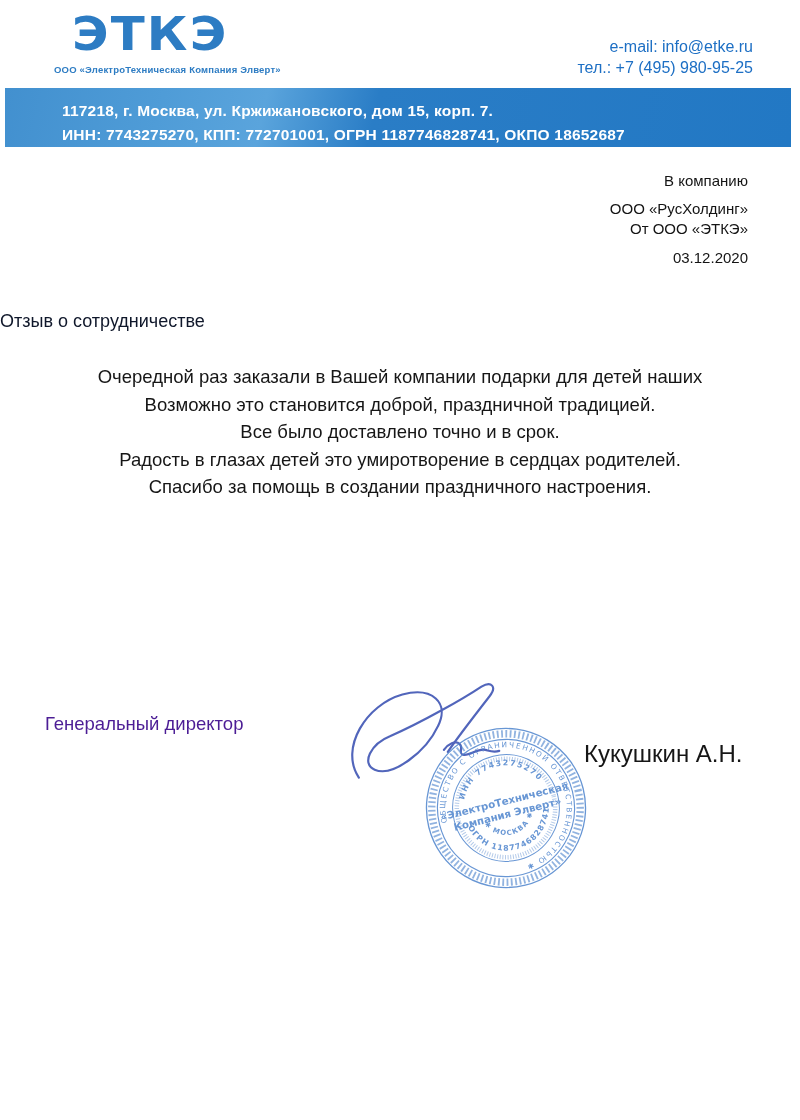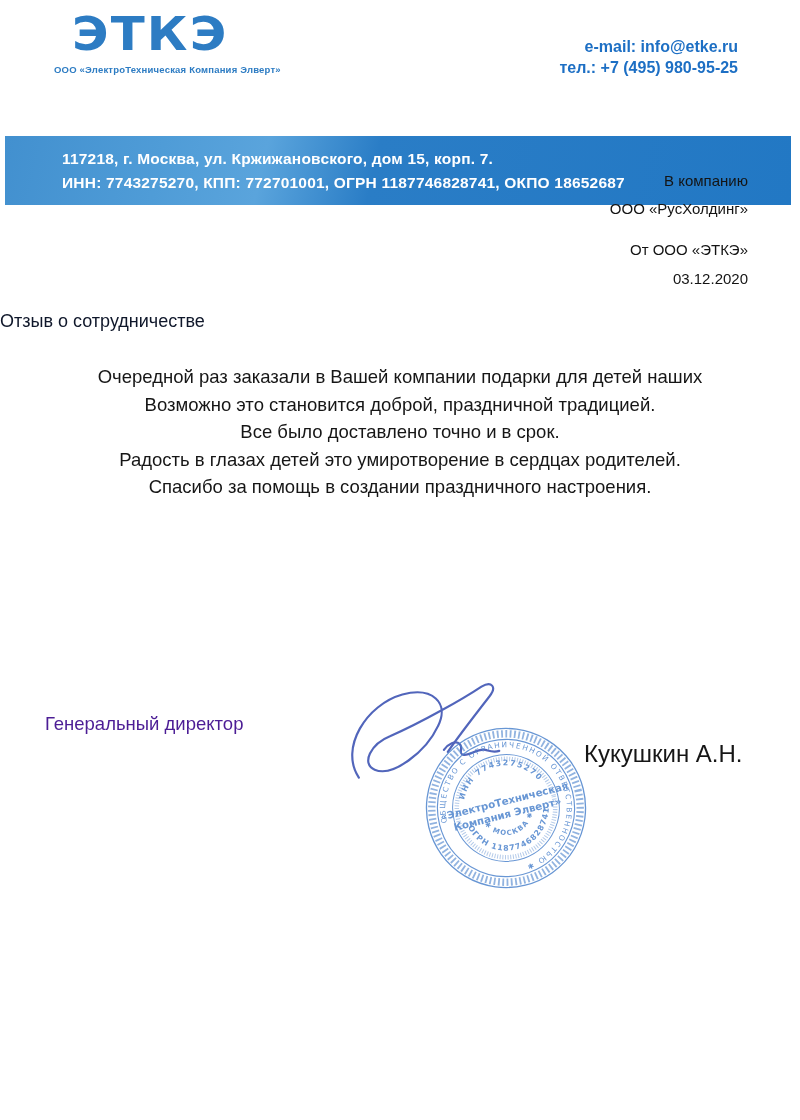--- a/index.html
+++ b/index.html
@@ -12,39 +12,38 @@
     position:absolute;left:72px;top:10px;
     font-family:"DejaVu Sans","Liberation Sans",sans-serif;
     font-size:47px;font-weight:800;letter-spacing:2px;color:#2d7cc3;
     transform:scaleX(1.06);transform-origin:left center;line-height:1;
   }
   .logo-caption{
     position:absolute;left:54px;top:64px;font-size:9.5px;font-weight:bold;color:#2d7cc3;
     letter-spacing:.2px;white-space:nowrap;
   }
   .contacts{
-    position:absolute;right:62px;top:36px;text-align:right;
-    font-size:16px;font-weight:bold;color:#1d6fc4;line-height:21px;white-space:nowrap;
+    position:absolute;right:47px;top:36px;text-align:right;
+    font-size:16px;font-weight:normal;color:#1d6fc4;line-height:21px;white-space:nowrap;
   }
   .banner{
-    position:absolute;left:5px;right:9px;top:88px;height:69px;
+    position:absolute;left:5px;right:9px;top:88px;height:59px;
     background:linear-gradient(103deg,#4290cf 0%,#4f9cd7 20%,#5aa4dc 33%,#2a7dc6 47%,#2278c4 100%);
-    margin-top:48px;
   }
   .banner-inner{
     padding:11px 0 0 57px;color:#ffffff;font-size:15.5px;font-weight:bold;line-height:24px;
     white-space:nowrap;letter-spacing:.2px;
   }
   
   .recipient{
     position:absolute;right:52px;top:172px;text-align:right;font-size:15px;color:#141414;
     line-height:17px;
   }
   .recipient .r1{margin-bottom:11px;}
-  .recipient .r2{margin-bottom:24px;}
+  .recipient .r2{margin-bottom:3px;}
   .recipient .r3{margin-bottom:12px;}
   
   .letter-title{
     position:absolute;left:0;top:311px;width:100%;text-align:left;
     font-size:18px;color:#0f172a;
   }
   .letter-body{
     position:absolute;left:80px;top:363px;width:640px;text-align:center;
     font-size:18.5px;line-height:27.6px;color:#161616;
   }

